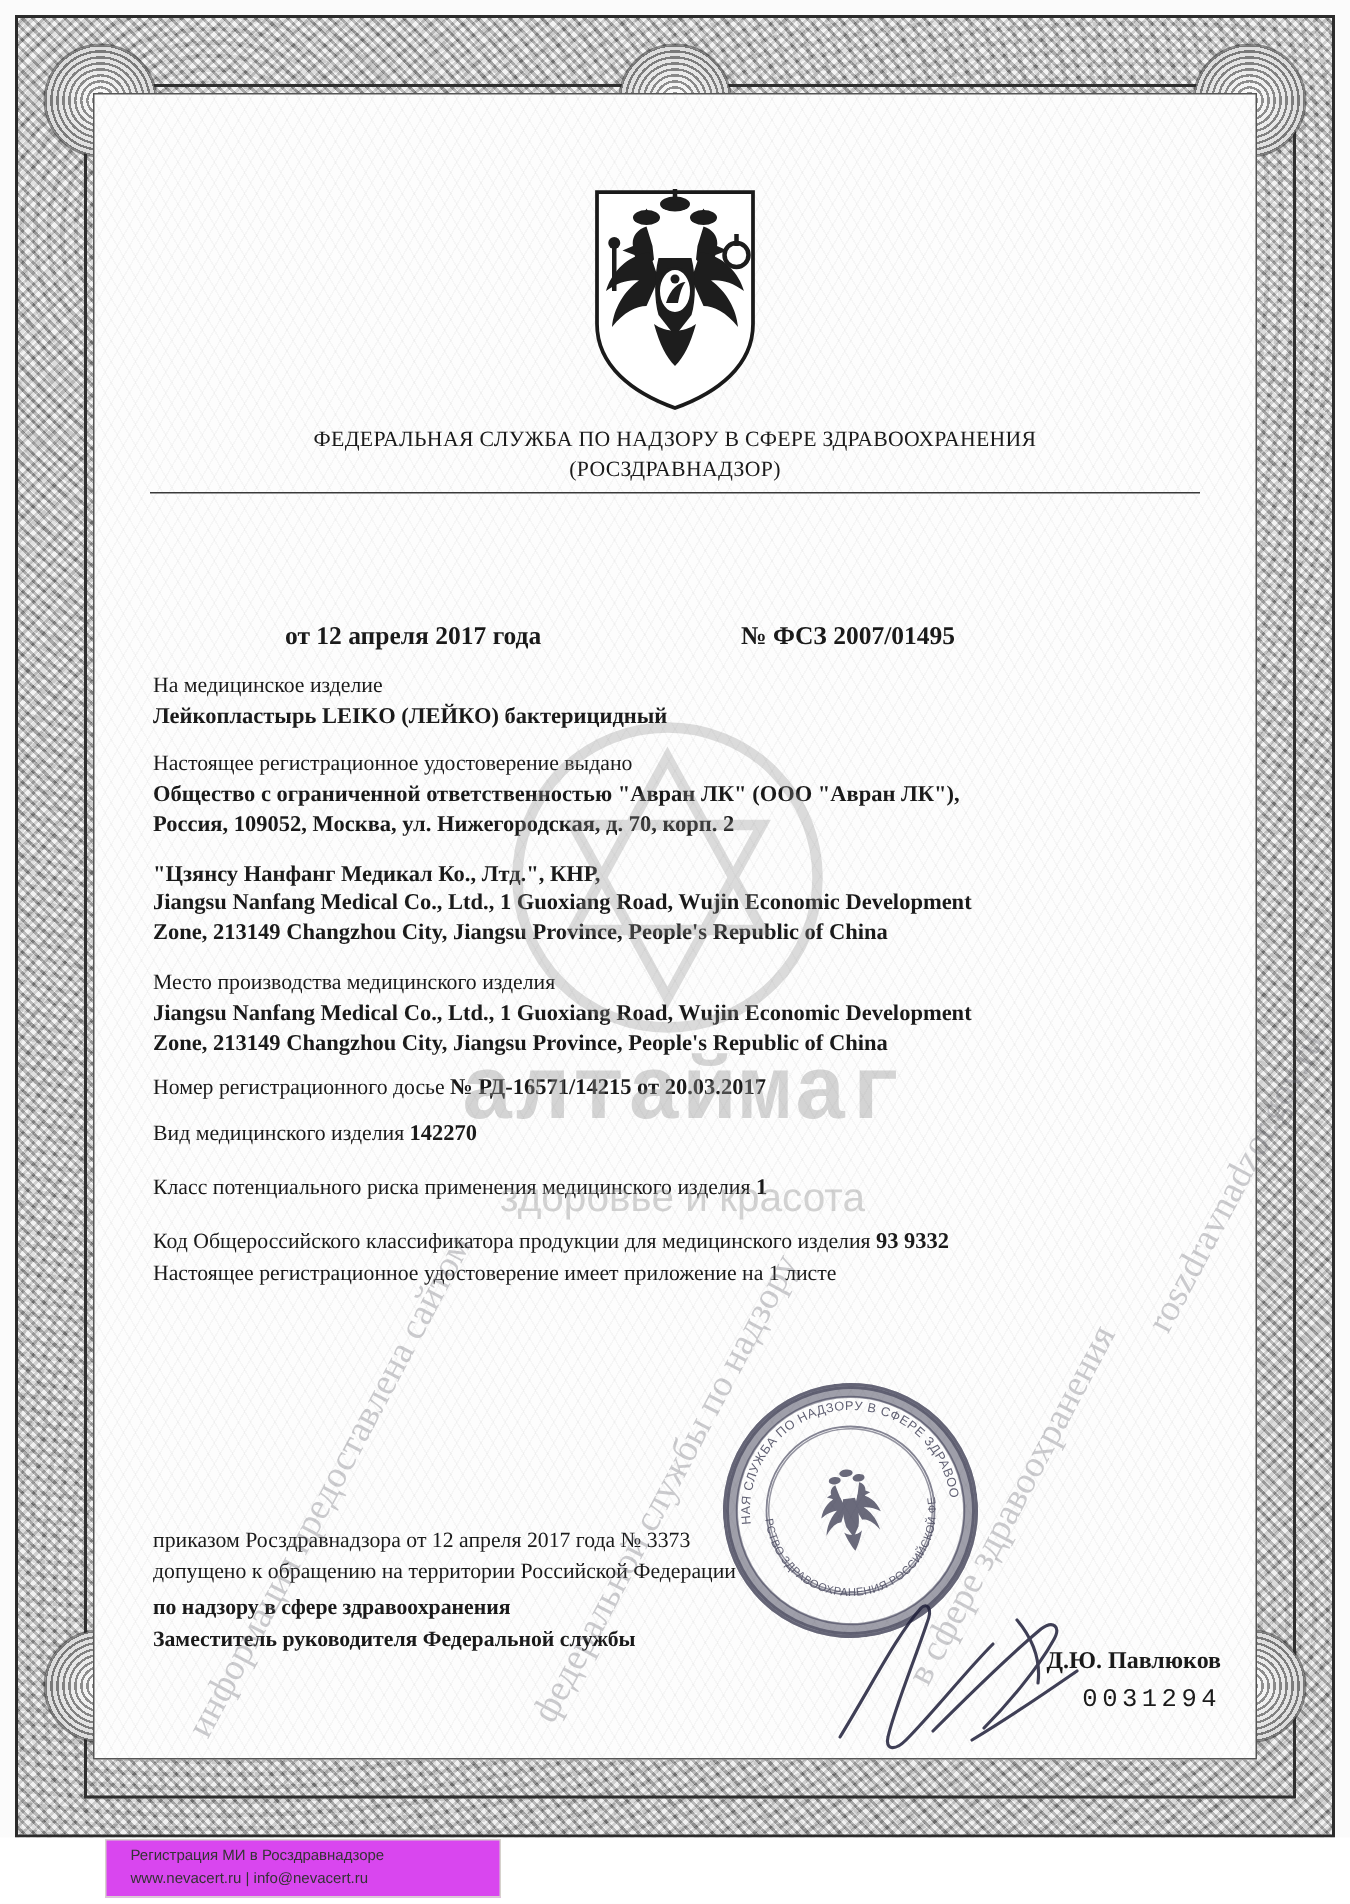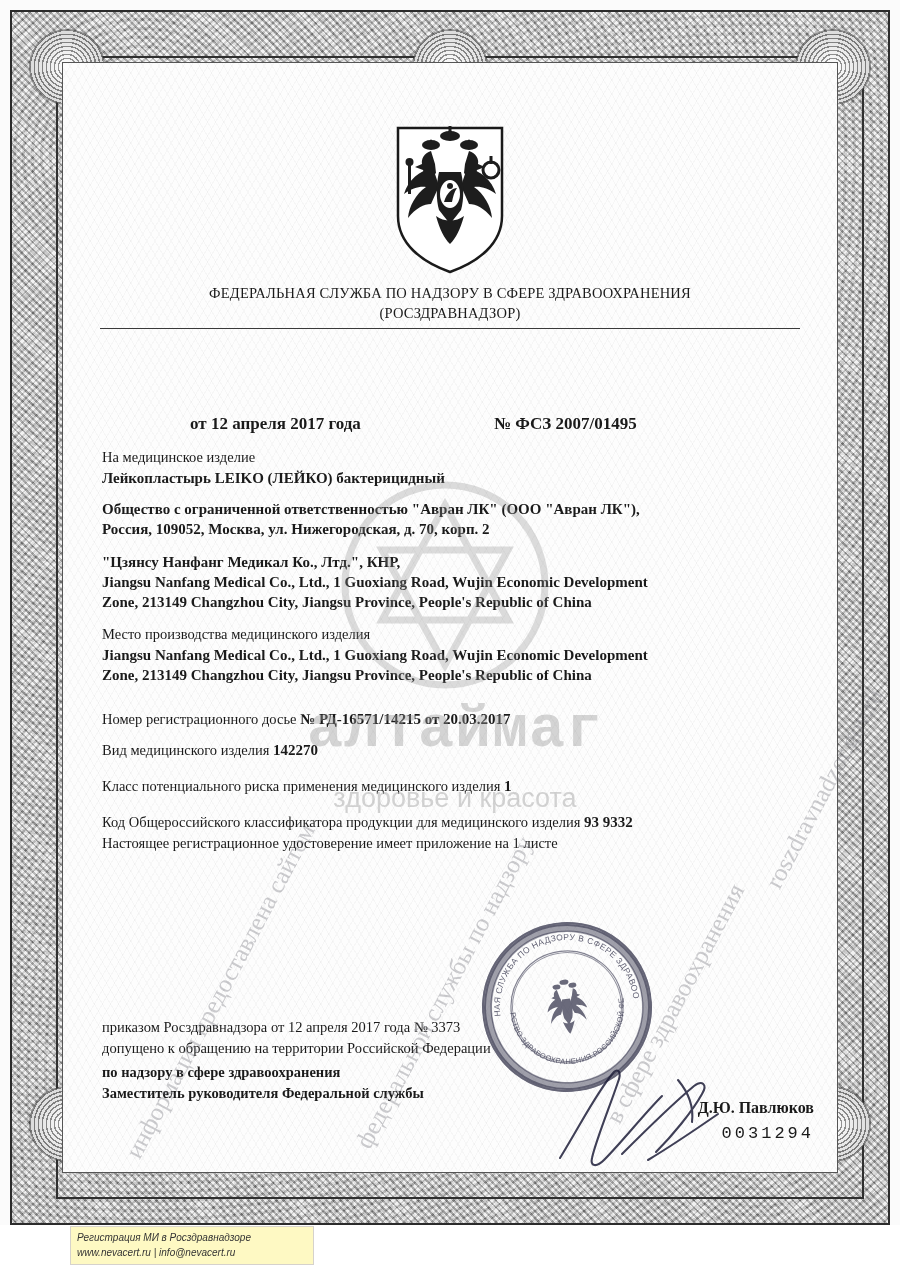--- a/index.html
+++ b/index.html
@@ -289,28 +289,27 @@
     pointer-events: none;
     opacity: 0.30;
   }
 
   
   .footer {
     position: absolute;
     left: 70px;
     top: 1226px;
     width: 230px;
-    background: #fef9c3;
+    background: #d946ef;
     border: 1px solid #d6d2cc;
-    padding: 4px 6px;
+    padding: 4px 16px;
     font-family: "Liberation Sans", sans-serif;
     font-size: 10px;
     color: #333;
     line-height: 1.45;
-    font-style: italic;
   }
   .footer-strip {
     position: absolute;
     left: 0; top: 1225px;
     width: 900px; height: 44px;
     background: #ffffff;
   }
 </style>
 </head>
 <body>
@@ -380,31 +379,32 @@
     </div>
 
     <div class="body">
 
       <div class="blk">
         <div class="lbl">На медицинское изделие</div>
         <div class="val" style="white-space:pre-line">Лейкопластырь LEIKO (ЛЕЙКО) бактерицидный</div>
       </div>
 
       <div class="blk" style="margin-bottom:13px">
+        <div class="lbl">Настоящее регистрационное удостоверение выдано</div>
         <div class="val" style="white-space:pre-line">Общество с ограниченной ответственностью "Авран ЛК" (ООО "Авран ЛК"),
 Россия, 109052, Москва, ул. Нижегородская, д. 70, корп. 2</div>
       </div>
 
       <div class="blk" style="margin-bottom:13px">
         <div class="val" style="white-space:pre-line">"Цзянсу Нанфанг Медикал Ко., Лтд.", КНР,
 Jiangsu Nanfang Medical Co., Ltd., 1 Guoxiang Road, Wujin Economic Development
 Zone, 213149 Changzhou City, Jiangsu Province, People's Republic of China</div>
       </div>
 
-      <div class="blk" style="margin-bottom:24px">
+      <div class="blk" style="margin-bottom:9px">
         <div class="lbl">Место производства медицинского изделия</div>
         <div class="val" style="white-space:pre-line">Jiangsu Nanfang Medical Co., Ltd., 1 Guoxiang Road, Wujin Economic Development
 Zone, 213149 Changzhou City, Jiangsu Province, People's Republic of China</div>
       </div>
 
       <div class="blk inline" style="">
         <span class="lbl">Номер регистрационного досье </span><span class="val">№ РД-16571/14215 от 20.03.2017</span>
       </div>
 
       <div class="blk inline" style="margin-bottom:16px">

